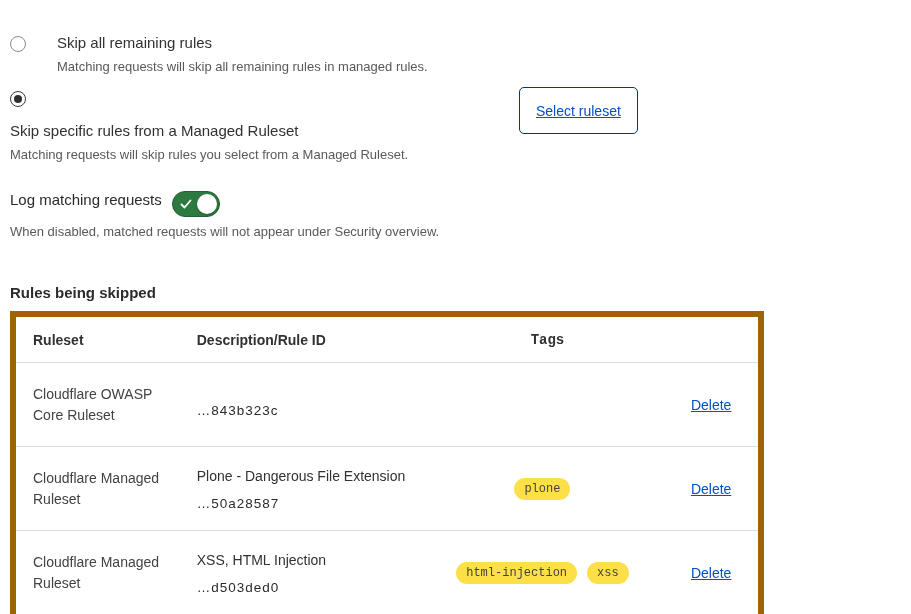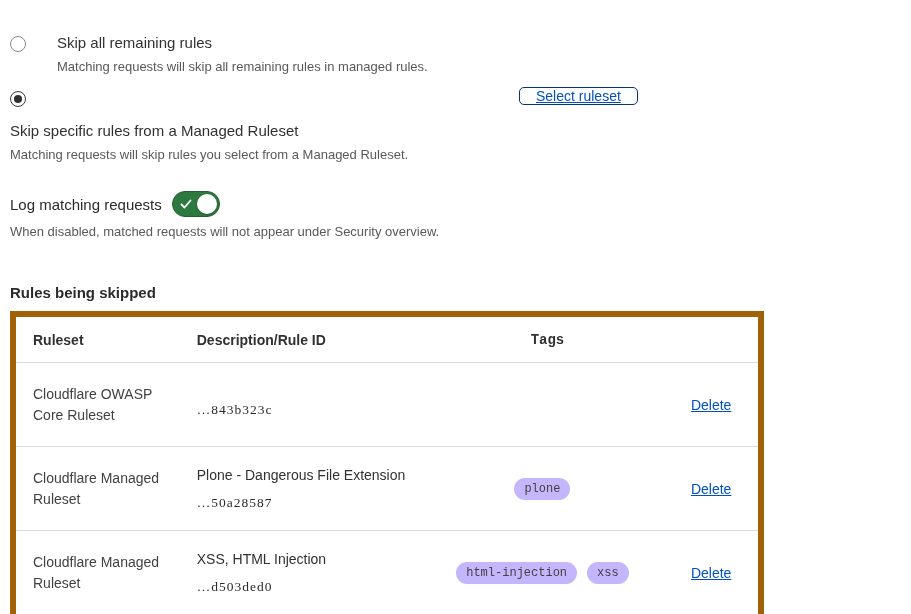--- a/index.html
+++ b/index.html
@@ -13,26 +13,26 @@
   .option { display:flex; align-items:flex-start; position:relative;gap:15px; }
   .option.first { margin-top:24px; }
   .option.second { margin-top:14px;flex-direction:column; }
   .radio { width:16px; height:16px; border-radius:50%; border:1px solid #8a8a8a; background:#fff;
            flex:0 0 16px; margin-top:2px; margin-right:16px; display:inline-flex; align-items:center; justify-content:center; cursor:pointer; }
   .radio.selected { border-color:#3a3a3a; }
   .radio.selected .dot { width:8px; height:8px; border-radius:50%; background:#2f2f2f; }
   .option-label { font-size:15px; line-height:18px; color:#313131; }
   .option-desc { font-size:13px; line-height:16px; color:#595959; margin-top:7px; }
 
-  .select-ruleset-btn { position:absolute; left:509px; top:-2px; height:18px; padding:0 16px;
+  .select-ruleset-btn { position:absolute; left:509px; top:-2px; height:47px; padding:0 16px;
      background:#fff; border:1px solid #003681; border-radius:5px; font-size:14px;
      font-family:"Liberation Sans",sans-serif; color:#0051c3; text-decoration:underline; cursor:pointer; }
 
   
-  .log-row { margin-top:28px; display:flex; align-items:center; height:26px; }
+  .log-row { margin-top:28px; display:flex; align-items:flex-start; height:26px; }
   .log-label { font-size:15px; color:#2b2b2b; margin-right:10px; }
   .toggle { width:48px; height:26px; border-radius:13px; background:#2c7a3f; border:1px solid #245e31;
             position:relative; display:inline-block; cursor:pointer; }
   .toggle .check { position:absolute; left:7px; top:6px; }
   .toggle .knob { position:absolute; right:2px; top:2px; width:20px; height:20px; border-radius:50%;
                   background:#fff; box-shadow:0 1px 2px rgba(0,0,0,.25); }
   .log-desc { margin-top:7px; font-size:13px; line-height:16px; color:#595959; }
 
   
   .rules-heading { margin-top:44px; }
@@ -41,22 +41,22 @@
   .t-row.header { border-top:none; height:45px; }
   .t-row.body-row { height:84px; }
   .t-cell { display:flex; flex-direction:column; justify-content:center; padding:0 17px; }
   .col-ruleset { width:195px; }
   .col-desc { width:303px; }
   .col-tags { width:282px; flex-direction:row; align-items:center;font-family:Liberation Mono, monospace; }
   .col-action { width:108px; align-items:center; }
   .header .t-cell { font-size:14px; font-weight:bold; color:#313131; }
   .cell-ruleset { font-size:14px; line-height:21px; color:#424242; }
   .cell-desc-line { font-size:14px; line-height:18px; color:#313131; }
-  .cell-rule-id { font-family:Liberation Serif, serif; font-size:13.5px; color:#2b2b2b; margin-top:11px; letter-spacing:1px; }
-  .tag-pill { display:inline-block; background:#c4b5fd; color:#424242; font-size:12px; line-height:14px;
+  .cell-rule-id { font-family:Liberation Sans, sans-serif; font-size:13.5px; color:#2b2b2b; margin-top:11px; letter-spacing:1px; }
+  .tag-pill { display:inline-block; background:#fde047; color:#424242; font-size:12px; line-height:14px;
               padding:4px 10px; border-radius:11px; margin-right:10px; white-space:nowrap; }
   .delete-link { font-size:14px; color:#0051c3; text-decoration:underline; cursor:pointer; }
 </style>
 </head>
 <body>
 
 <div class="page">
 
 
   <div class="option first">

